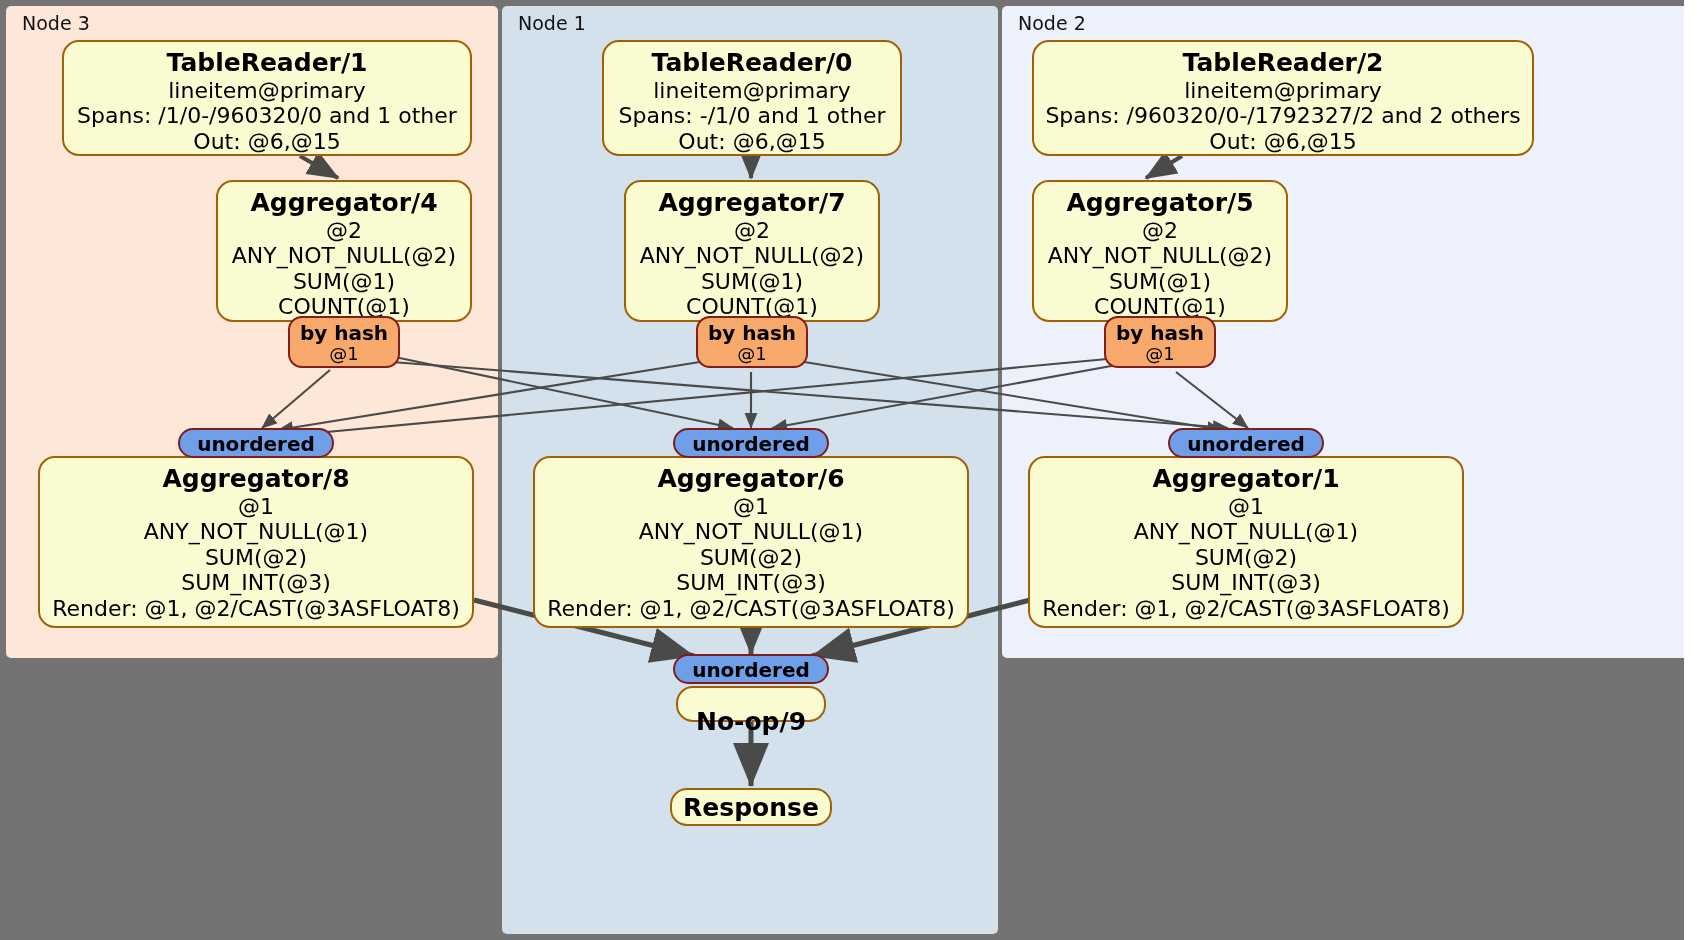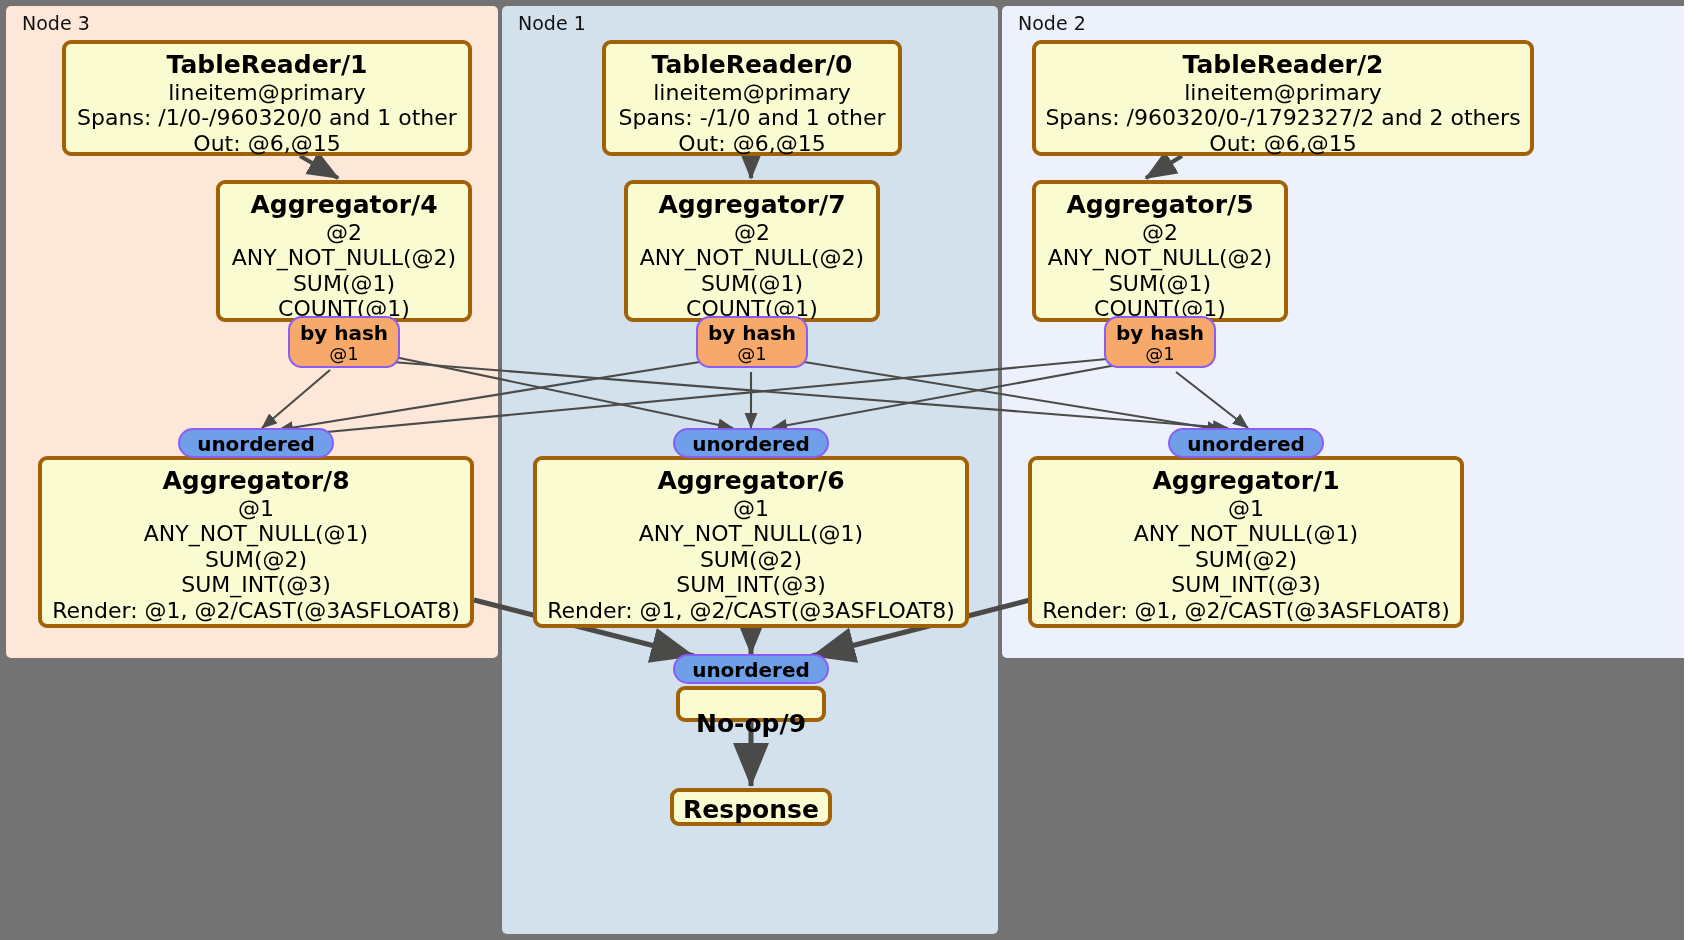--- a/index.html
+++ b/index.html
@@ -30,22 +30,22 @@
     color: #111111;
     line-height: 1;
     white-space: nowrap;
   }
 
   
   .proc {
     position: absolute;
     box-sizing: border-box;
     background: #fbfbd2;
-    border: 4px solid #a16207;
-    border-radius: 9px;
+    border: 2px solid #a16207;
+    border-radius: 17px;
     text-align: center;
     padding-top: 6px;
     z-index: 6;
   }
   .proc .title {
     font-weight: bold;
     font-size: 25px;
     line-height: 1.18;
     color: #000000;
     white-space: nowrap;
@@ -55,21 +55,21 @@
     line-height: 1.16;
     color: #000000;
     white-space: nowrap;
   }
   .proc.small .title { font-size: 25px; }
 
   
   .badge {
     position: absolute;
     box-sizing: border-box;
-    border: 2px solid #8b5cf6;
+    border: 2px solid #7f1d1d;
     border-radius: 16px;
     text-align: center;
     z-index: 9;
     line-height: 1.1;
   }
   .badge.hash {
     background: #f6a96a;
     border-radius: 14px;
     padding-top: 4px;
   }

